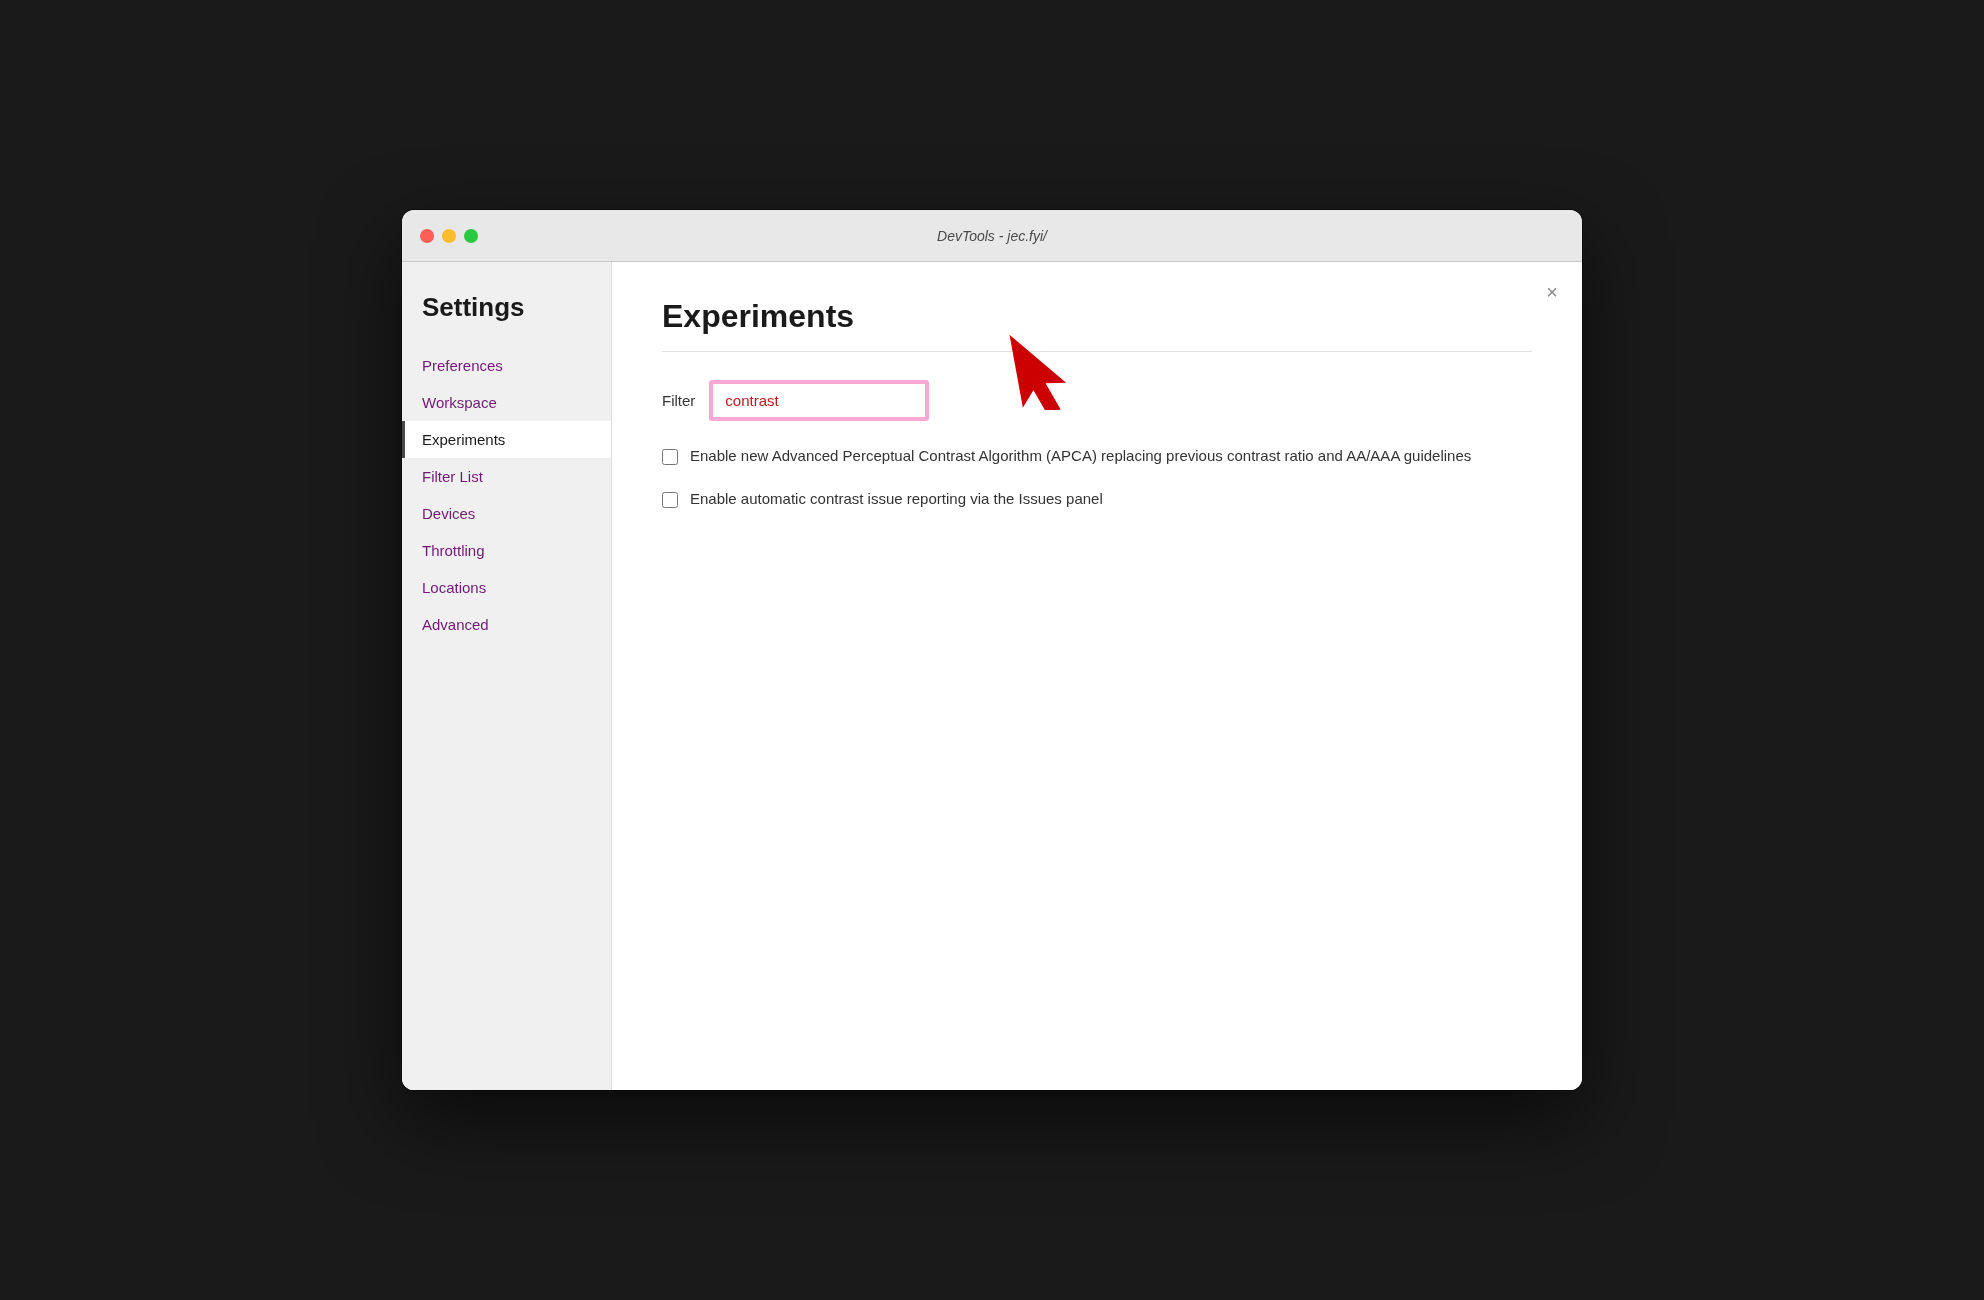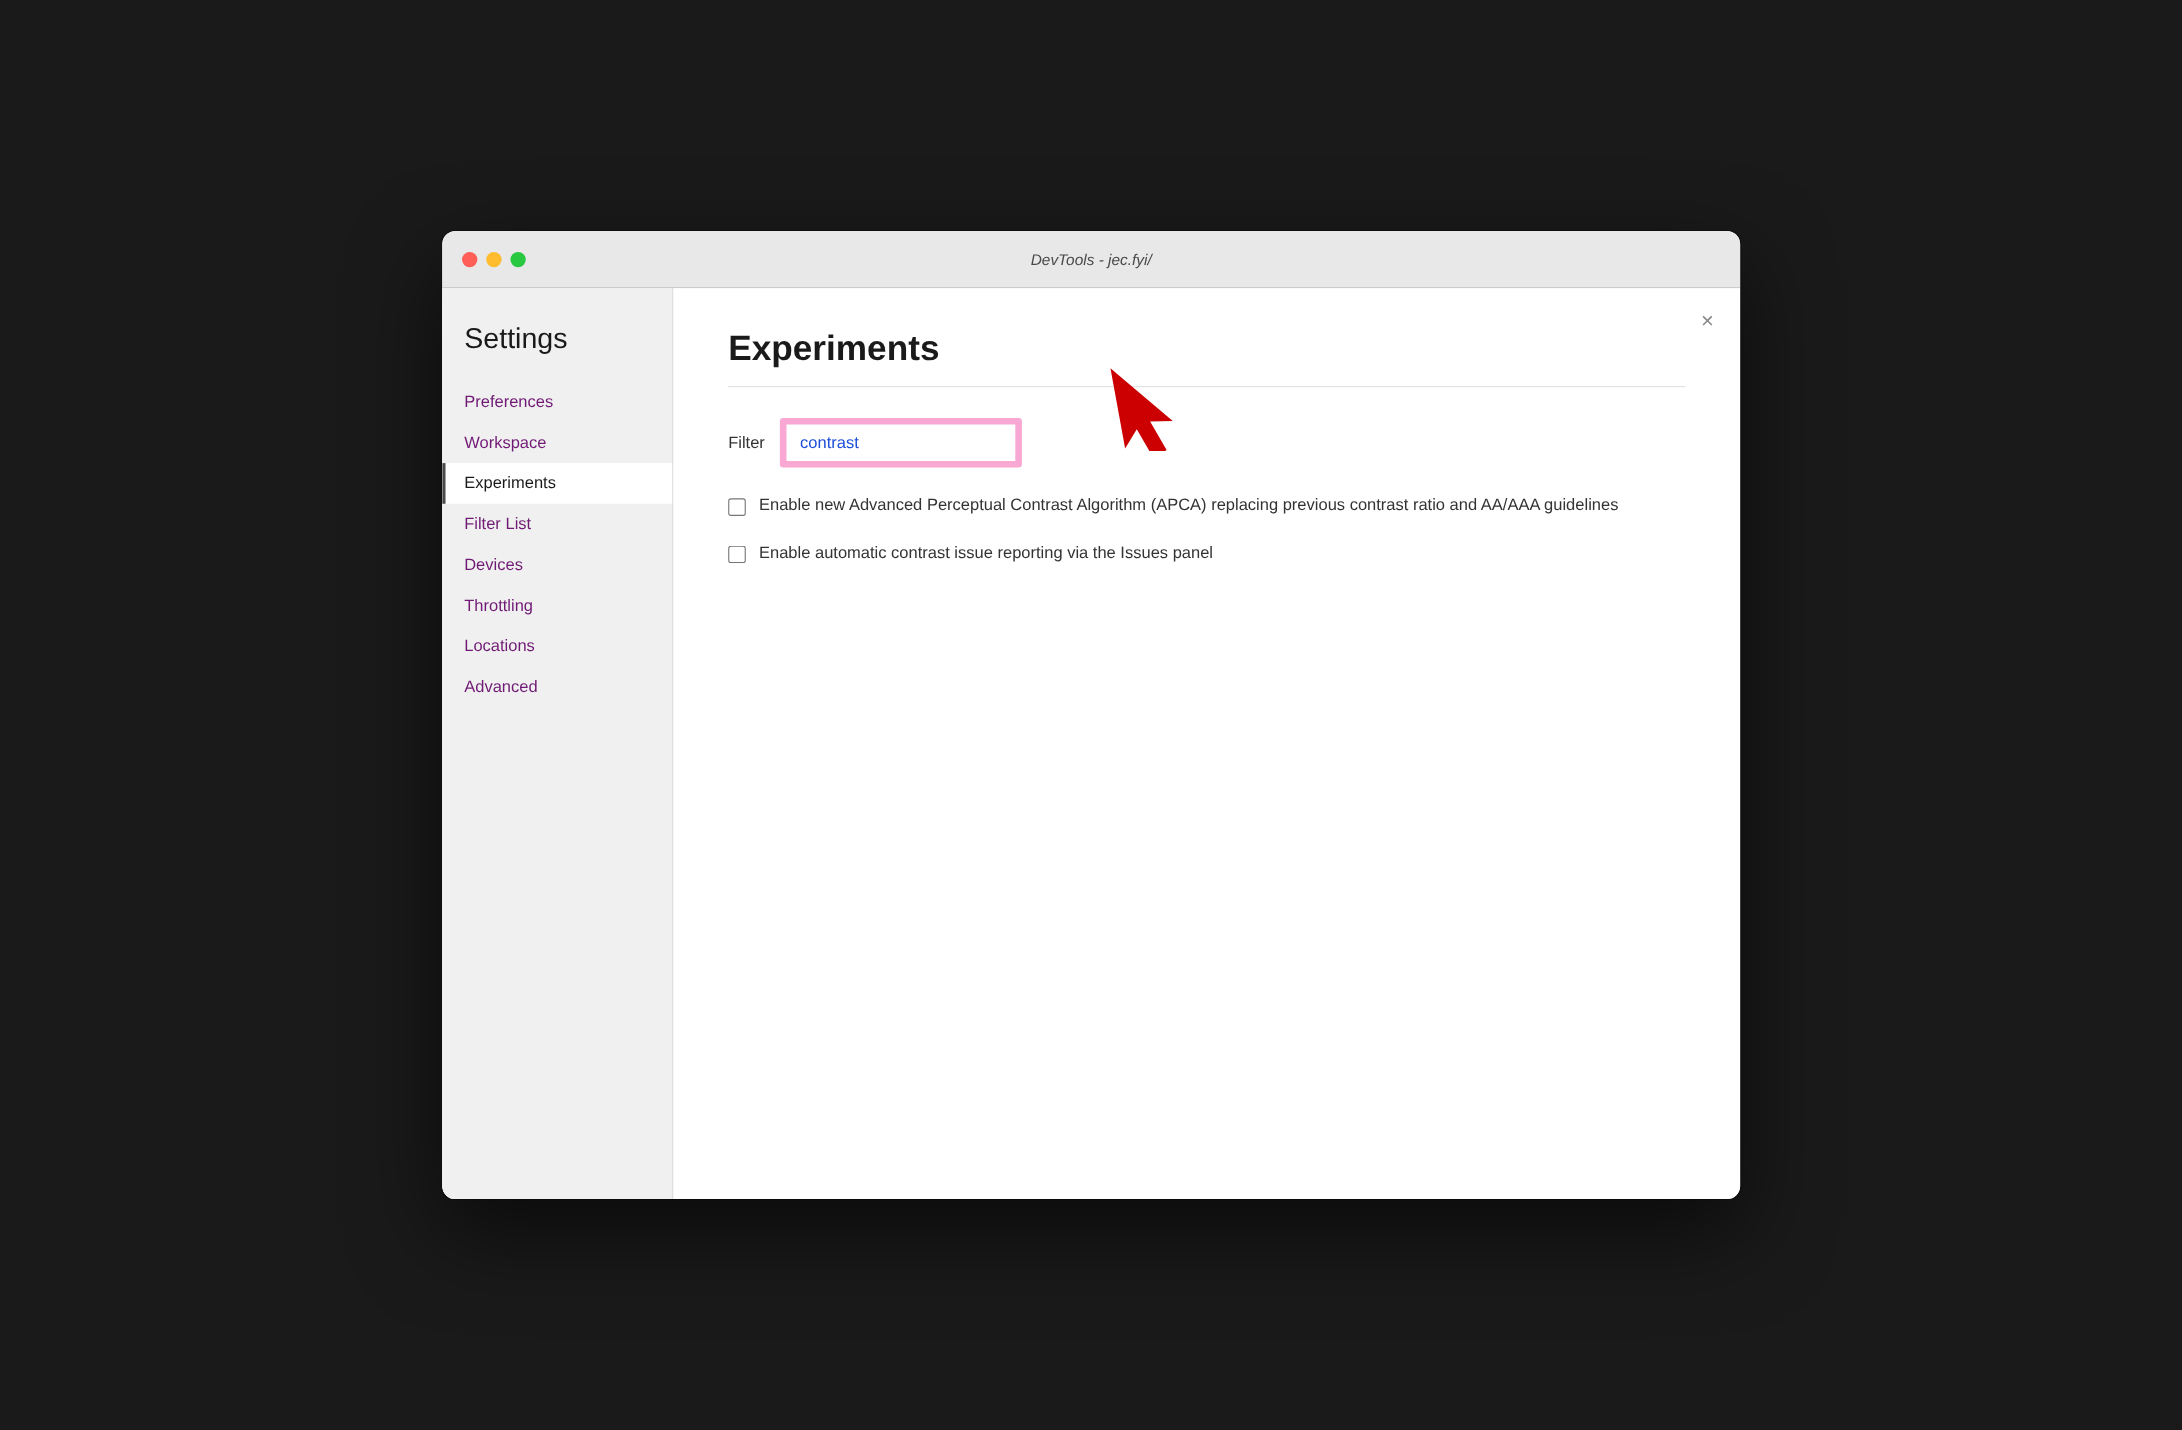--- a/index.html
+++ b/index.html
@@ -72,21 +72,21 @@
     .sidebar {
       width: 210px;
       background: #f0f0f0;
       border-right: 1px solid #ddd;
       padding: 30px 0 20px 0;
       flex-shrink: 0;
     }
 
     .sidebar-heading {
       font-size: 26px;
-      font-weight: 400;
+      font-weight: 700;
       color: #1a1a1a;
       padding: 0 20px 24px 20px;
     }
 
     .sidebar-nav {
       list-style: none;
     }
 
     .sidebar-nav-item {
       padding: 10px 20px;
@@ -151,25 +151,25 @@
       margin-bottom: 24px;
       position: relative;
     }
 
     .filter-label {
       font-size: 15px;
       color: #333;
     }
 
     .filter-input {
-      border: 6px solid #f9a8d4;
+      border: 4px solid #f9a8d4;
       border-radius: 3px;
       padding: 8px 12px;
       font-size: 15px;
-      color: #1d4ed8;
+      color: #b91c1c;
       width: 220px;
       outline: none;
     }
 
     .arrow-svg {
       position: absolute;
       left: 340px;
       top: -55px;
     }
 

